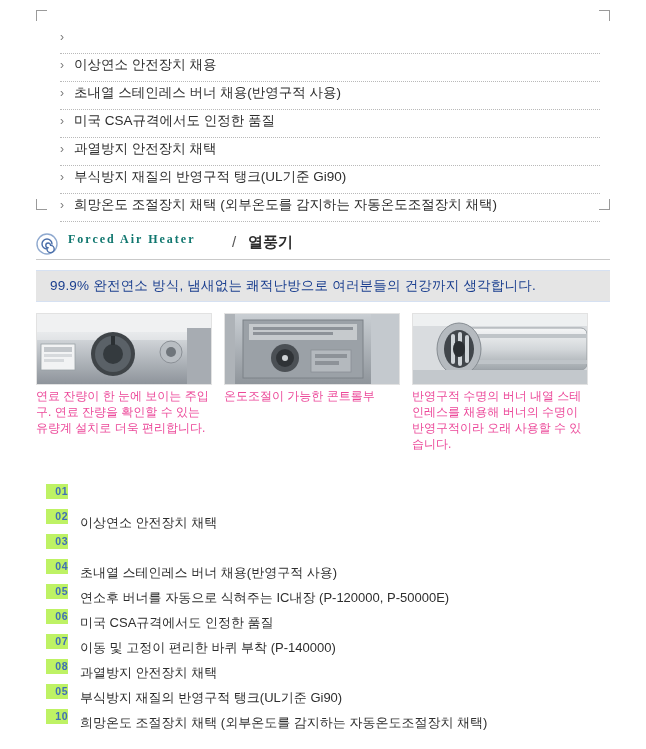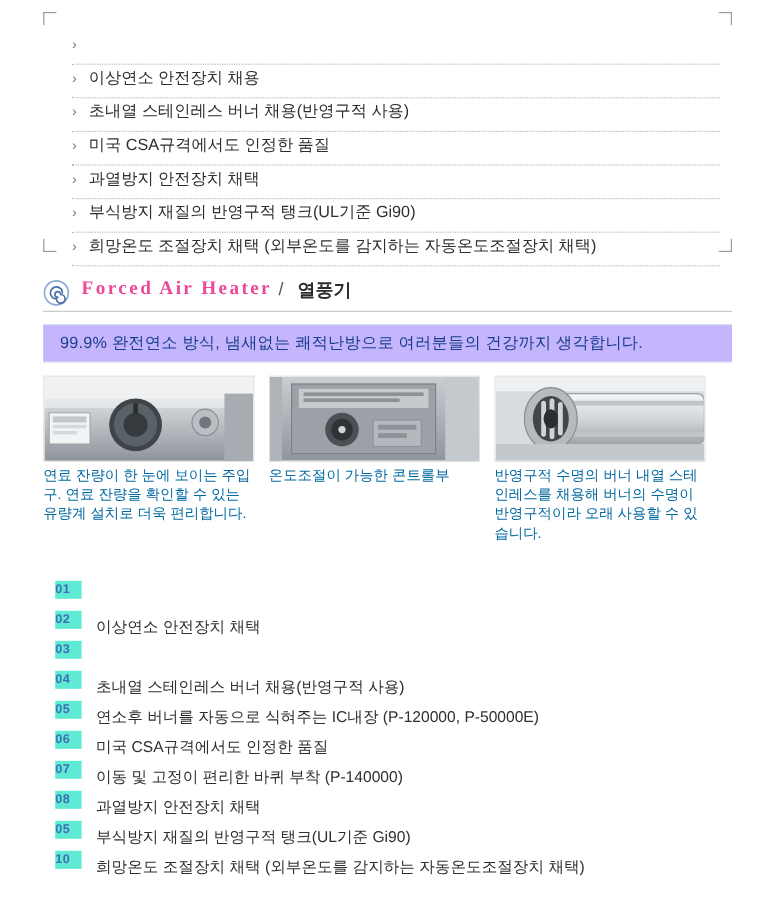--- a/index.html
+++ b/index.html
@@ -71,24 +71,24 @@
     left: 0;
     top: 1px;
     width: 22px;
     height: 22px;
   }
   .title-en {
     position: absolute;
     left: 32px;
     top: 0px;
     font-family: "Liberation Serif", serif;
-    font-size: 16px;
+    font-size: 12px;
     font-weight: bold;
     letter-spacing: 2px;
-    color: #ec4899;
+    color: #0f766e;
   }
   .title-sep {
     position: absolute;
     left: 196px;
     top: 1px;
     font-size: 15px;
     color: #555;
   }
   .title-ko {
     position: absolute;
@@ -108,21 +108,21 @@
     background: #c9c9c9;
   }
 
   
   .banner {
     position: absolute;
     left: 36px;
     top: 270px;
     width: 574px;
     height: 30px;
-    background: #c4b5fd;
+    background: #e5e5e5;
     border-top: 1px solid #d6e1f2;
     border-bottom: 1px solid #d6e1f2;
   }
   .banner-text {
     position: absolute;
     left: 14px;
     top: 6px;
     font-size: 13.5px;
     color: #1b3f8f;
     letter-spacing: 0.2px;
@@ -154,21 +154,21 @@
     left: 36px;
     top: 388px;
     width: 574px;
   }
   .caption {
     position: absolute;
     top: 0;
     width: 176px;
     font-size: 12px;
     line-height: 16px;
-    color: #0369a1;
+    color: #ec4899;
   }
   .caption.c1 { left: 0; }
   .caption.c2 { left: 188px; }
   .caption.c3 { left: 376px; }
 
   
   .num-list {
     position: absolute;
     left: 46px;
     top: 482px;
@@ -177,25 +177,25 @@
   .num-row {
     position: relative;
     height: 25px;
   }
   .num-badge {
     position: absolute;
     left: 0;
     top: 2px;
     width: 22px;
     height: 15px;
-    background: #5eead4;
+    background: #bef264;
     color: #3f6fb5;
     font-size: 10.5px;
     line-height: 15px;
-    text-align: left;
+    text-align: right;
     font-weight: bold;
     letter-spacing: 0.5px;
   }
   .num-text {
     position: absolute;
     left: 34px;
     top: 0px;
     font-size: 13px;
     line-height: 19px;
     color: #2e2e2e;

